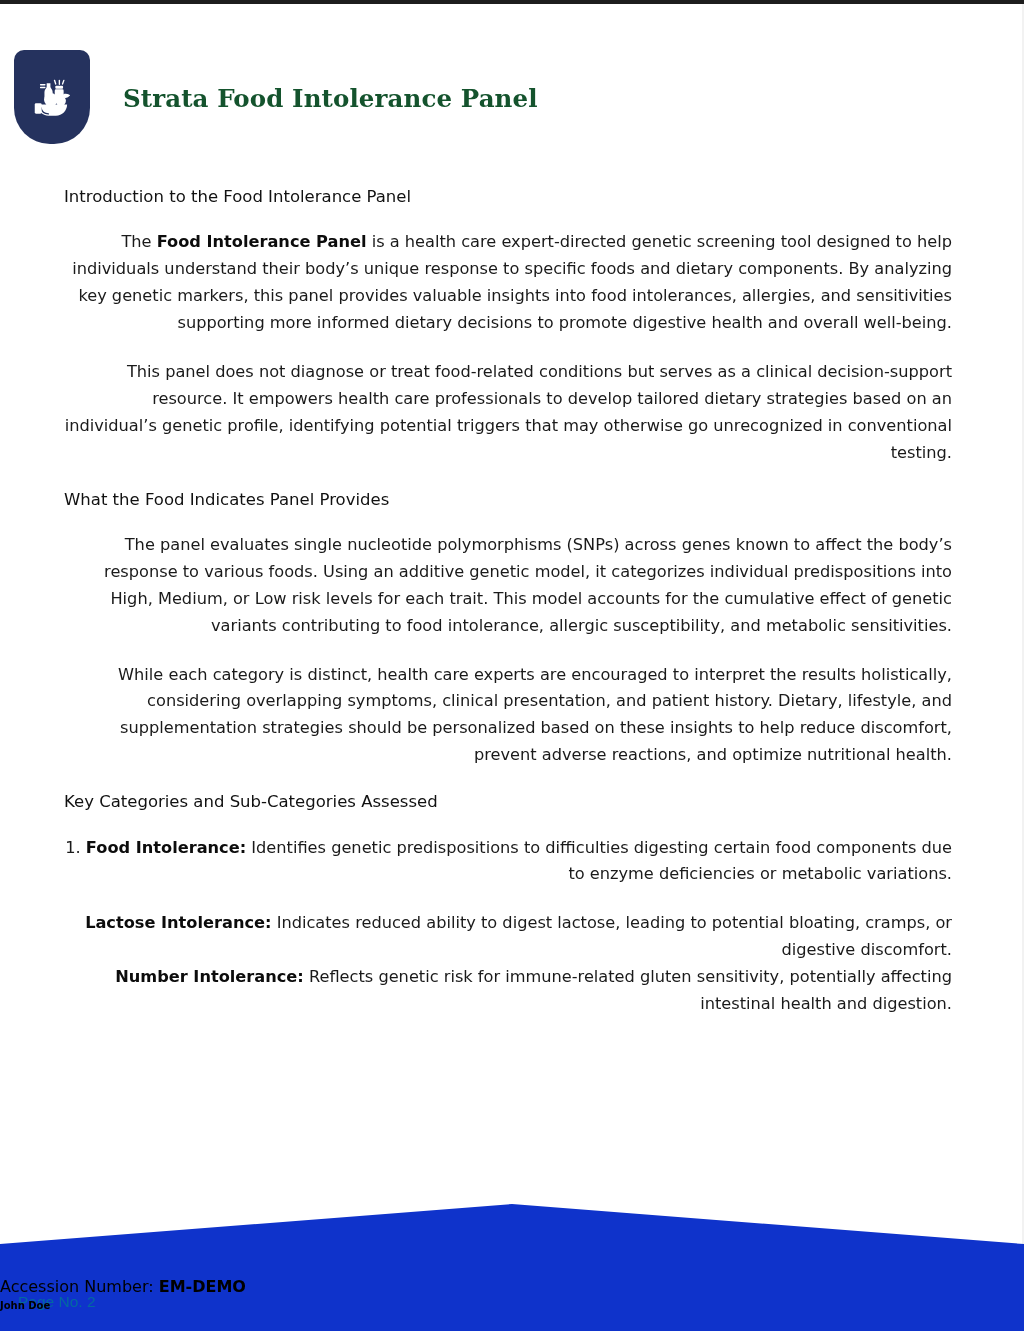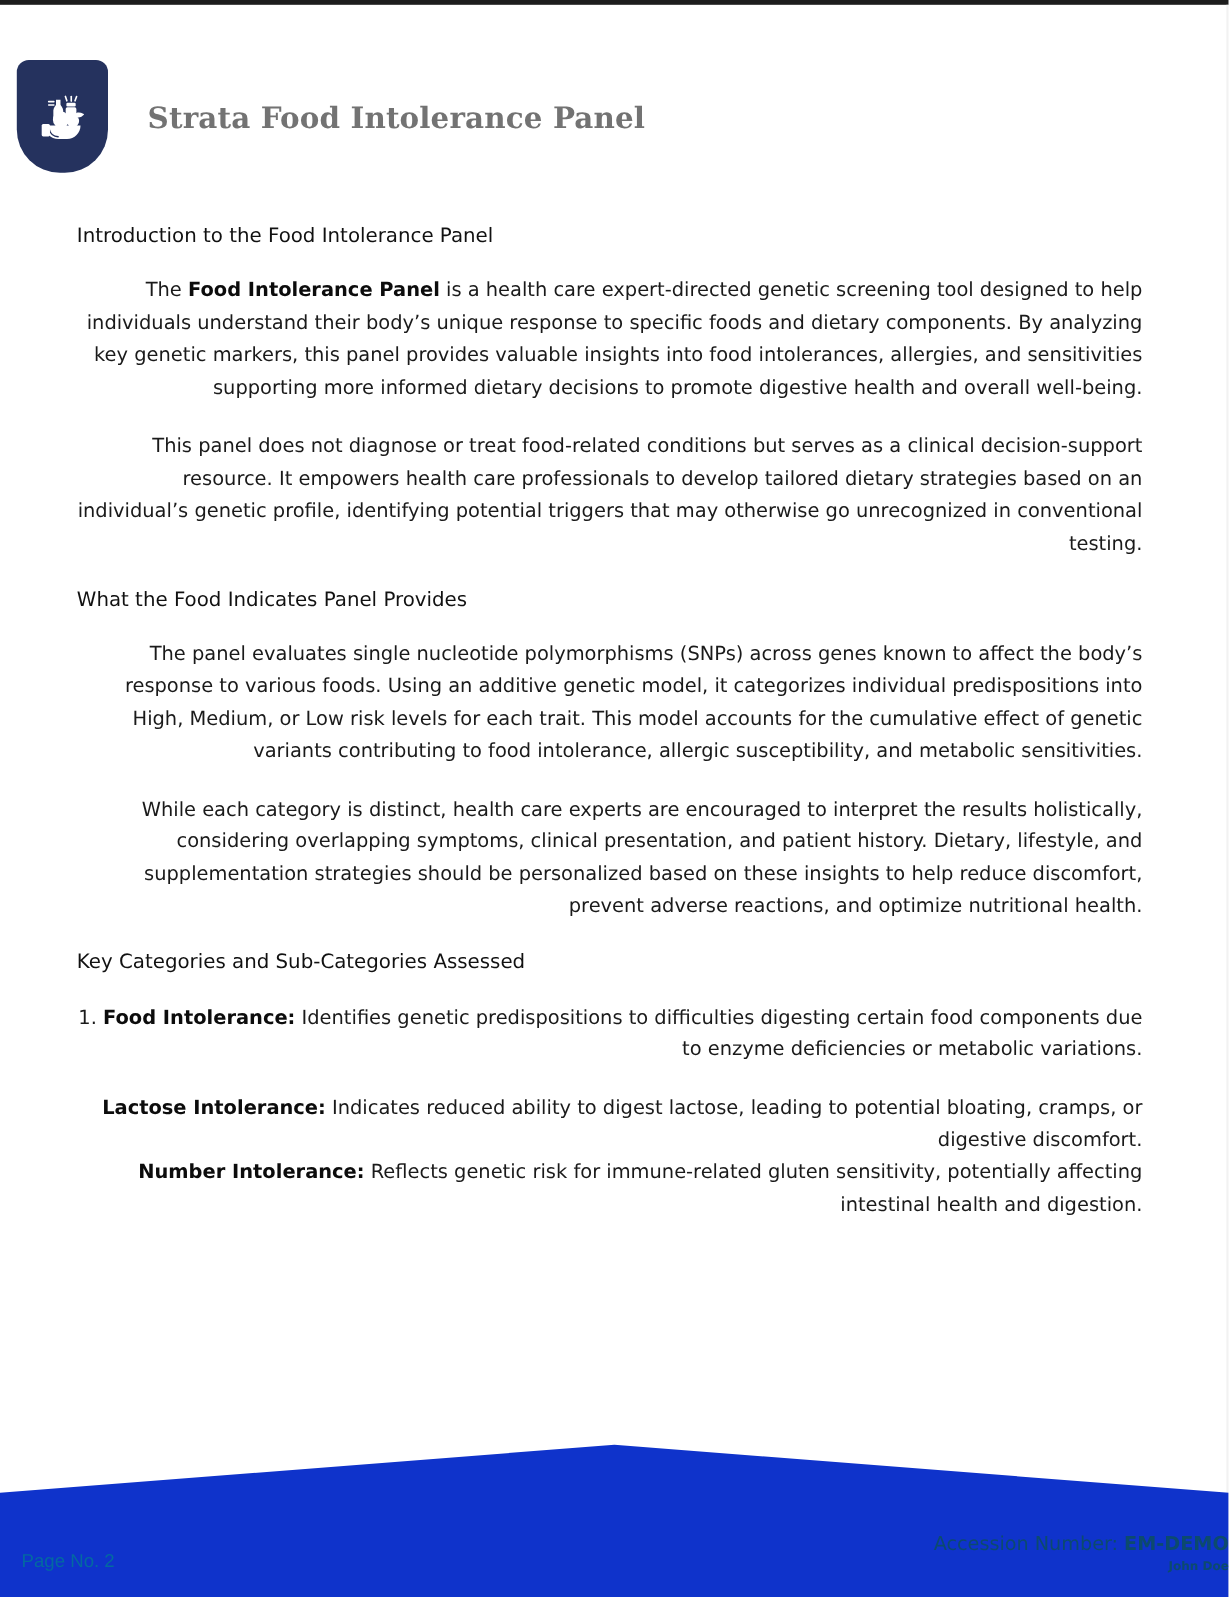--- a/index.html
+++ b/index.html
@@ -57,21 +57,21 @@
     height: 46px;
     display: block;
   }
   .header-title {
     position: absolute;
     left: 123px;
     top: 80px;
     font-family: "DejaVu Serif", serif;
     font-weight: bold;
     font-size: 24.5px;
-    color: #737373;
+    color: #14532d;
     letter-spacing: 0.1px;
     white-space: nowrap;
   }
 
   
   .content {
     position: absolute;
     left: 64px;
     top: 186px;
     width: 888px;
@@ -114,22 +114,22 @@
     font-size: 15.5px;
     color: #0369a1;
     font-family: "Liberation Sans", sans-serif;
     white-space: nowrap;
   }
   .footer-center {
     position: absolute;
     left: 0;
     right: 0;
     bottom: 18px;
-    text-align: right;
-    color: #0c4a6e;
+    text-align: left;
+    color: #000000;
     line-height: 1.45;
   }
   .footer-center .line1 {
     font-size: 16px;
     font-family: "DejaVu Sans", sans-serif;
   }
   .footer-center .line1 b { font-weight: bold; }
   .footer-center .line2 {
     font-size: 10px;
     font-weight: bold;

